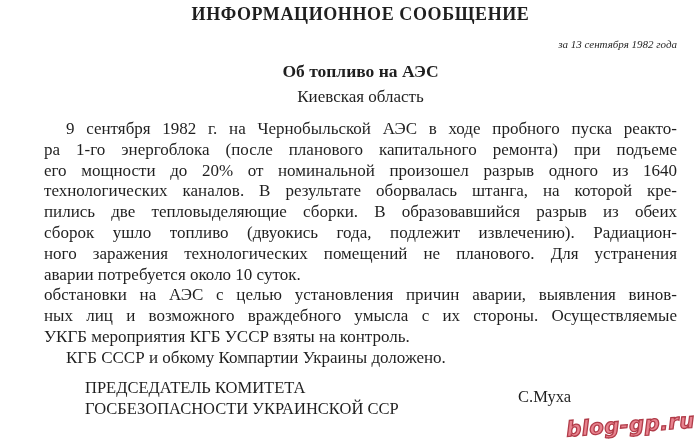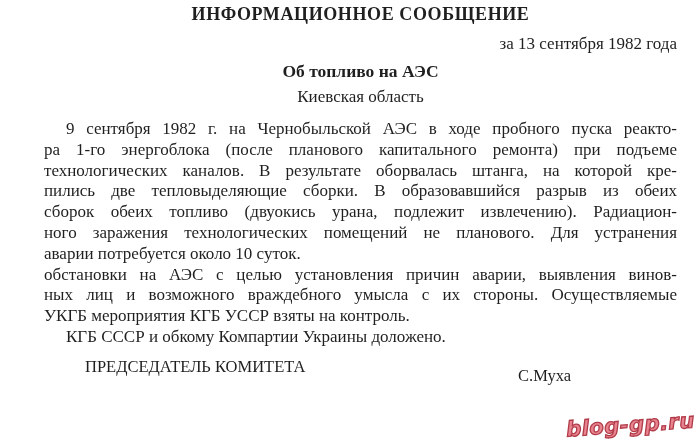--- a/index.html
+++ b/index.html
@@ -18,21 +18,22 @@
     margin: 0;
     text-align: center;
     font-size: 18px;
     line-height: 20px;
     font-weight: bold;
     letter-spacing: 0.6px;
   }
   .date-line {
     margin-top: 10px;
     text-align: right;
-    font-size: 17px;
+    font-style: italic;
+    font-size: 11px;
     line-height: 20px;
   }
   .subject-line {
     margin-top: 7px;
     text-align: center;
     font-weight: bold;
     font-size: 17.5px;
     line-height: 20px;
   }
   .region-line {
@@ -91,33 +92,35 @@
 
   <div class="date-line">за 13 сентября 1982 года</div>
 
   <div class="subject-line">Об топливо на АЭС</div>
 
   <div class="region-line">Киевская область</div>
 
   <div class="doc-body">
     <div class="line indent">9 сентября 1982 г. на Чернобыльской АЭС в ходе пробного пуска реакто-</div>
     <div class="line">ра 1-го энергоблока (после планового капитального ремонта) при подъеме</div>
+    <div class="line">его мощности до 20% от номинальной произошел разрыв одного из 1640</div>
     <div class="line">технологических каналов. В результате оборвалась штанга, на которой кре-</div>
     <div class="line">пились две тепловыделяющие сборки. В образовавшийся разрыв из обеих</div>
-    <div class="line">сборок обеих топливо (двуокись урана, подлежит извлечению). Радиацион-</div>
+    <div class="line">сборок ушло топливо (двуокись года, подлежит извлечению). Радиацион-</div>
     <div class="line">ного заражения технологических помещений не планового. Для устранения</div>
     <div class="line end">аварии потребуется около 10 суток.</div>
 
     <div class="line">обстановки на АЭС с целью установления причин аварии, выявления винов-</div>
     <div class="line">ных лиц и возможного враждебного умысла с их стороны. Осуществляемые</div>
     <div class="line end">УКГБ мероприятия КГБ УССР взяты на контроль.</div>
 
     <div class="line end indent">КГБ СССР и обкому Компартии Украины доложено.</div>
   </div>
 
   <div class="signature">
     <div>ПРЕДСЕДАТЕЛЬ КОМИТЕТА</div>
+    <div>ГОСБЕЗОПАСНОСТИ УКРАИНСКОЙ ССР</div>
     <span class="sig-name">С.Муха</span>
   </div>
 
   <div class="watermark">blog-gp.ru</div>
 
 </div>
 
 </body></html>

